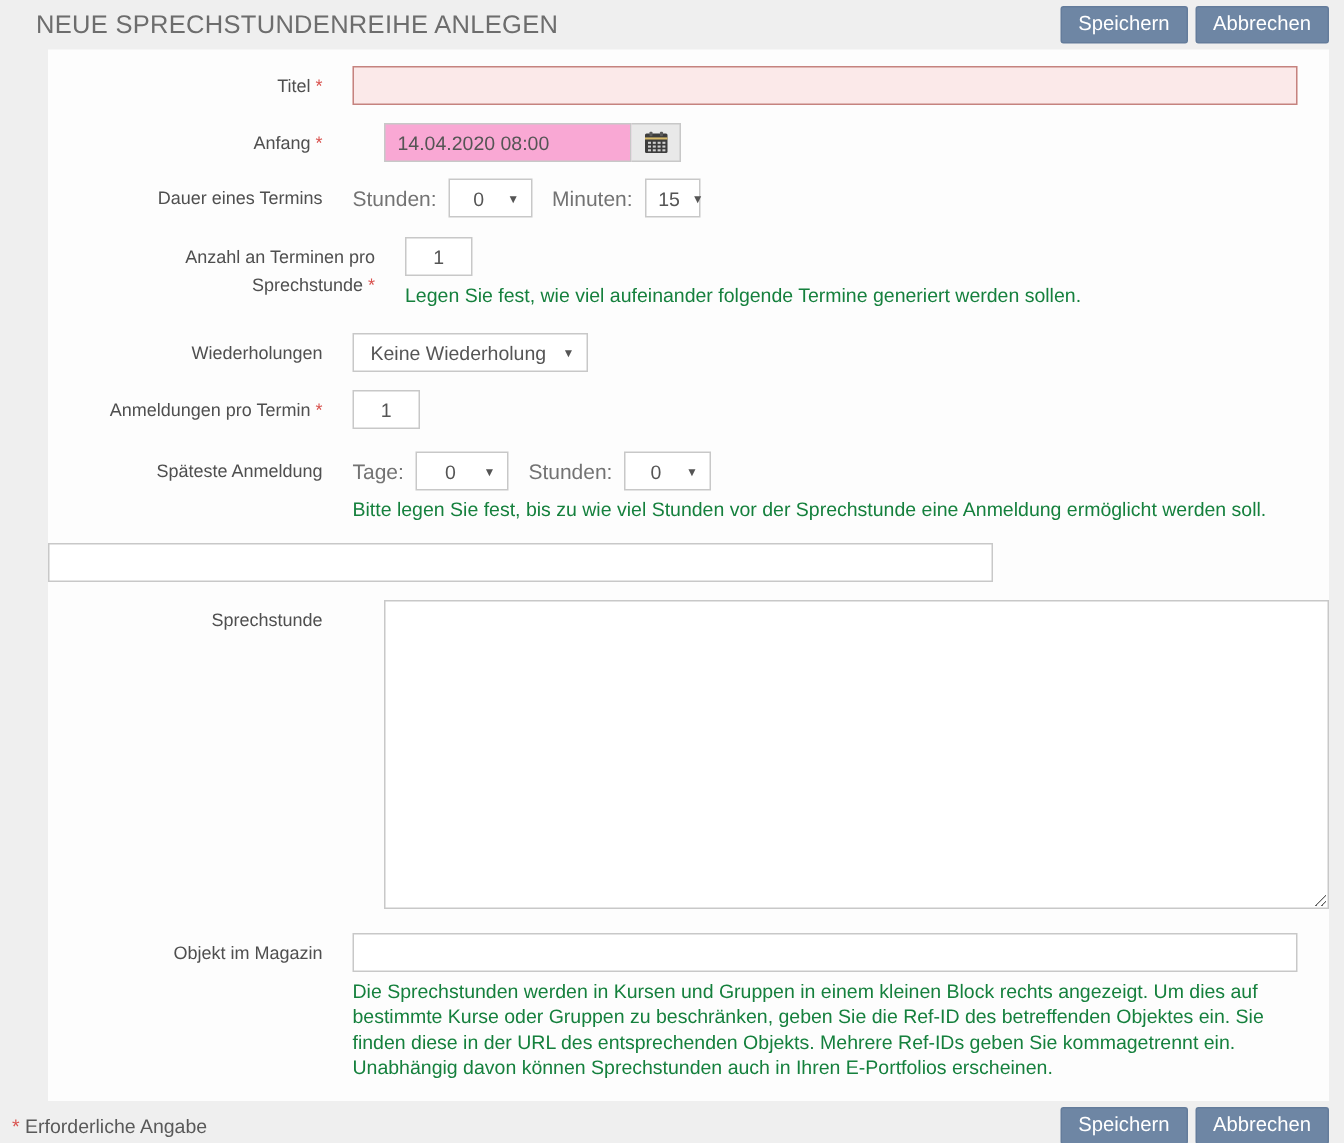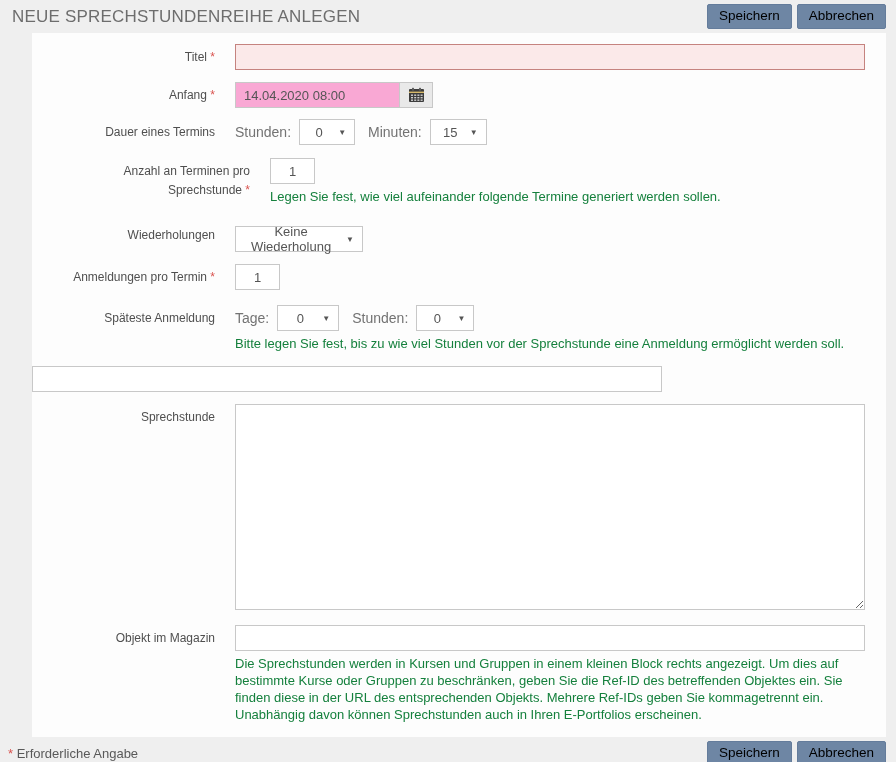--- a/index.html
+++ b/index.html
@@ -10,35 +10,35 @@
     font-family: "Liberation Sans", sans-serif;
     color: #4f4f4f;
     overflow: hidden;
   }
   
   .topbar {
     height: 33px;
     display: flex;
     align-items: center;
     justify-content: space-between;
-    padding: 0 10px 0 12px;
+    padding: 0 10px 0 24px;
   }
   .page-title {
     font-size: 17px;
     color: #6d6d6d;
     font-weight: 400;
     letter-spacing: 0.2px;
     text-transform: uppercase;
     white-space: nowrap;
   }
   .btn-group { display: flex; gap: 5px; }
   .btn {
     background: #6e86a4;
     border: 1px solid #647c9b;
-    color: #000000;
+    color: #ffffff;
     font-family: inherit;
     font-size: 13.5px;
     padding: 4px 11px 5px 11px;
     border-radius: 2px;
     cursor: pointer;
     line-height: 1.1;
   }
   
   .panel {
     margin: 0 10px 0 32px;
@@ -104,21 +104,21 @@
     margin-top: 4px;
   }
   .beschreibung-ta {
     width: 630px; height: 206px;
     border: 1px solid #c8c8c8; background: #fff;
     font-family: inherit; font-size: 13px; color: #555;
     padding: 4px 7px; outline: none; resize: both;
   }
   
   .mb12 { margin-bottom: 12px; }
-  .mb11 { margin-bottom: 11px; }
+  .mb11 { margin-bottom: 11px; justify-content: space-between; }
   .mb13 { margin-bottom: 13px; }
   .mb17 { margin-bottom: 17px; padding-left: 35px; }
   .mb15 { margin-bottom: 15px; }
   .mb14 { margin-bottom: 14px; }
   
   .footer {
     height: 33px;
     display: flex;
     align-items: center;
     justify-content: space-between;
@@ -187,21 +187,21 @@
 
   <div class="form-row mb13">
     <div class="label-col">Dauer eines Termins</div>
     <div class="field-col" style="display:flex; align-items:center;">
       <span class="inline-label">Stunden:</span>
       <div class="sel" style="width:56px">
         <span class="sel-val">0</span>
         <span class="chev">▼</span>
       </div>
       <span class="inline-label inline-gap">Minuten:</span>
-      <div class="sel" style="width:57px">
+      <div class="sel" style="width:37px">
         <span class="sel-val">15</span>
         <span class="chev">▼</span>
       </div>
     </div>
   </div>
 
   <div class="form-row mb17">
     <div class="label-col">
       <span>Anzahl an Terminen pro</span><br>
       <span>Sprechstunde</span>
@@ -209,21 +209,21 @@
     </div>
     <div class="field-col">
       <input type="text" class="txt-small" value="1" style="">
       <div class="help">Legen Sie fest, wie viel aufeinander folgende Termine generiert werden sollen.</div>
     </div>
   </div>
 
   <div class="form-row mb12">
     <div class="label-col">Wiederholungen</div>
     <div class="field-col">
-      <div class="sel" style="width:128px">
+      <div class="sel" style="width:157px">
         <span class="sel-val">Keine Wiederholung</span>
         <span class="chev">▼</span>
       </div>
     </div>
   </div>
 
   <div class="form-row mb15">
     <div class="label-col">
       <span>Anmeldungen pro Termin</span>
       <span class="req">*</span>

